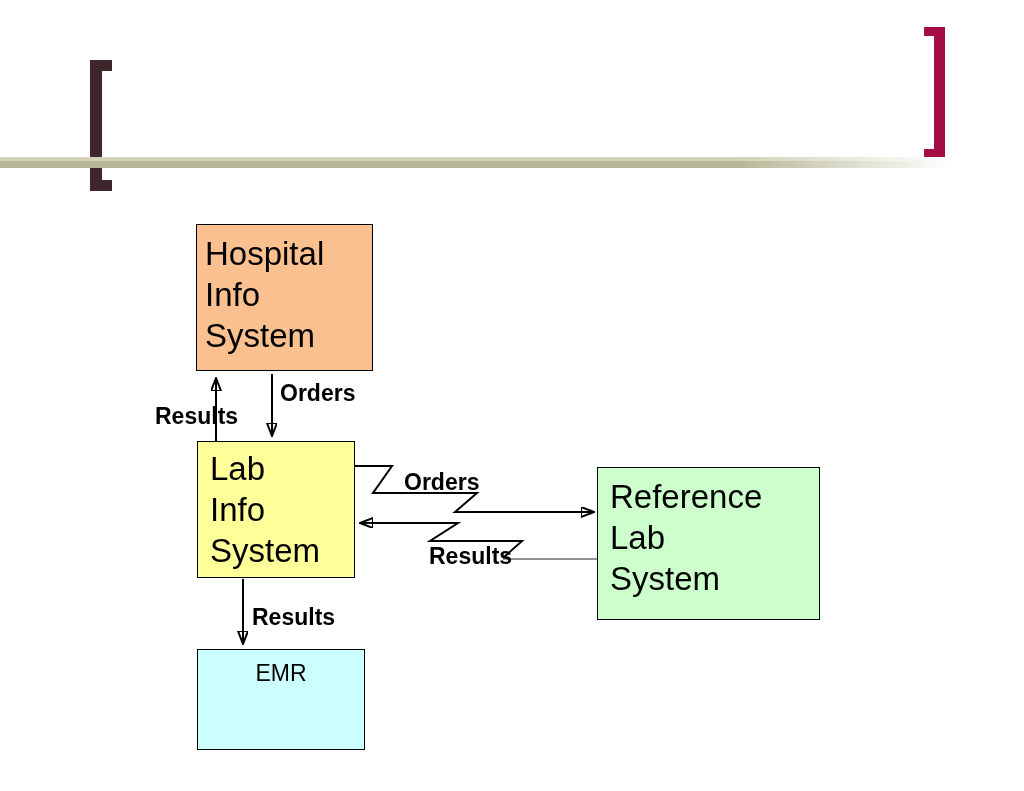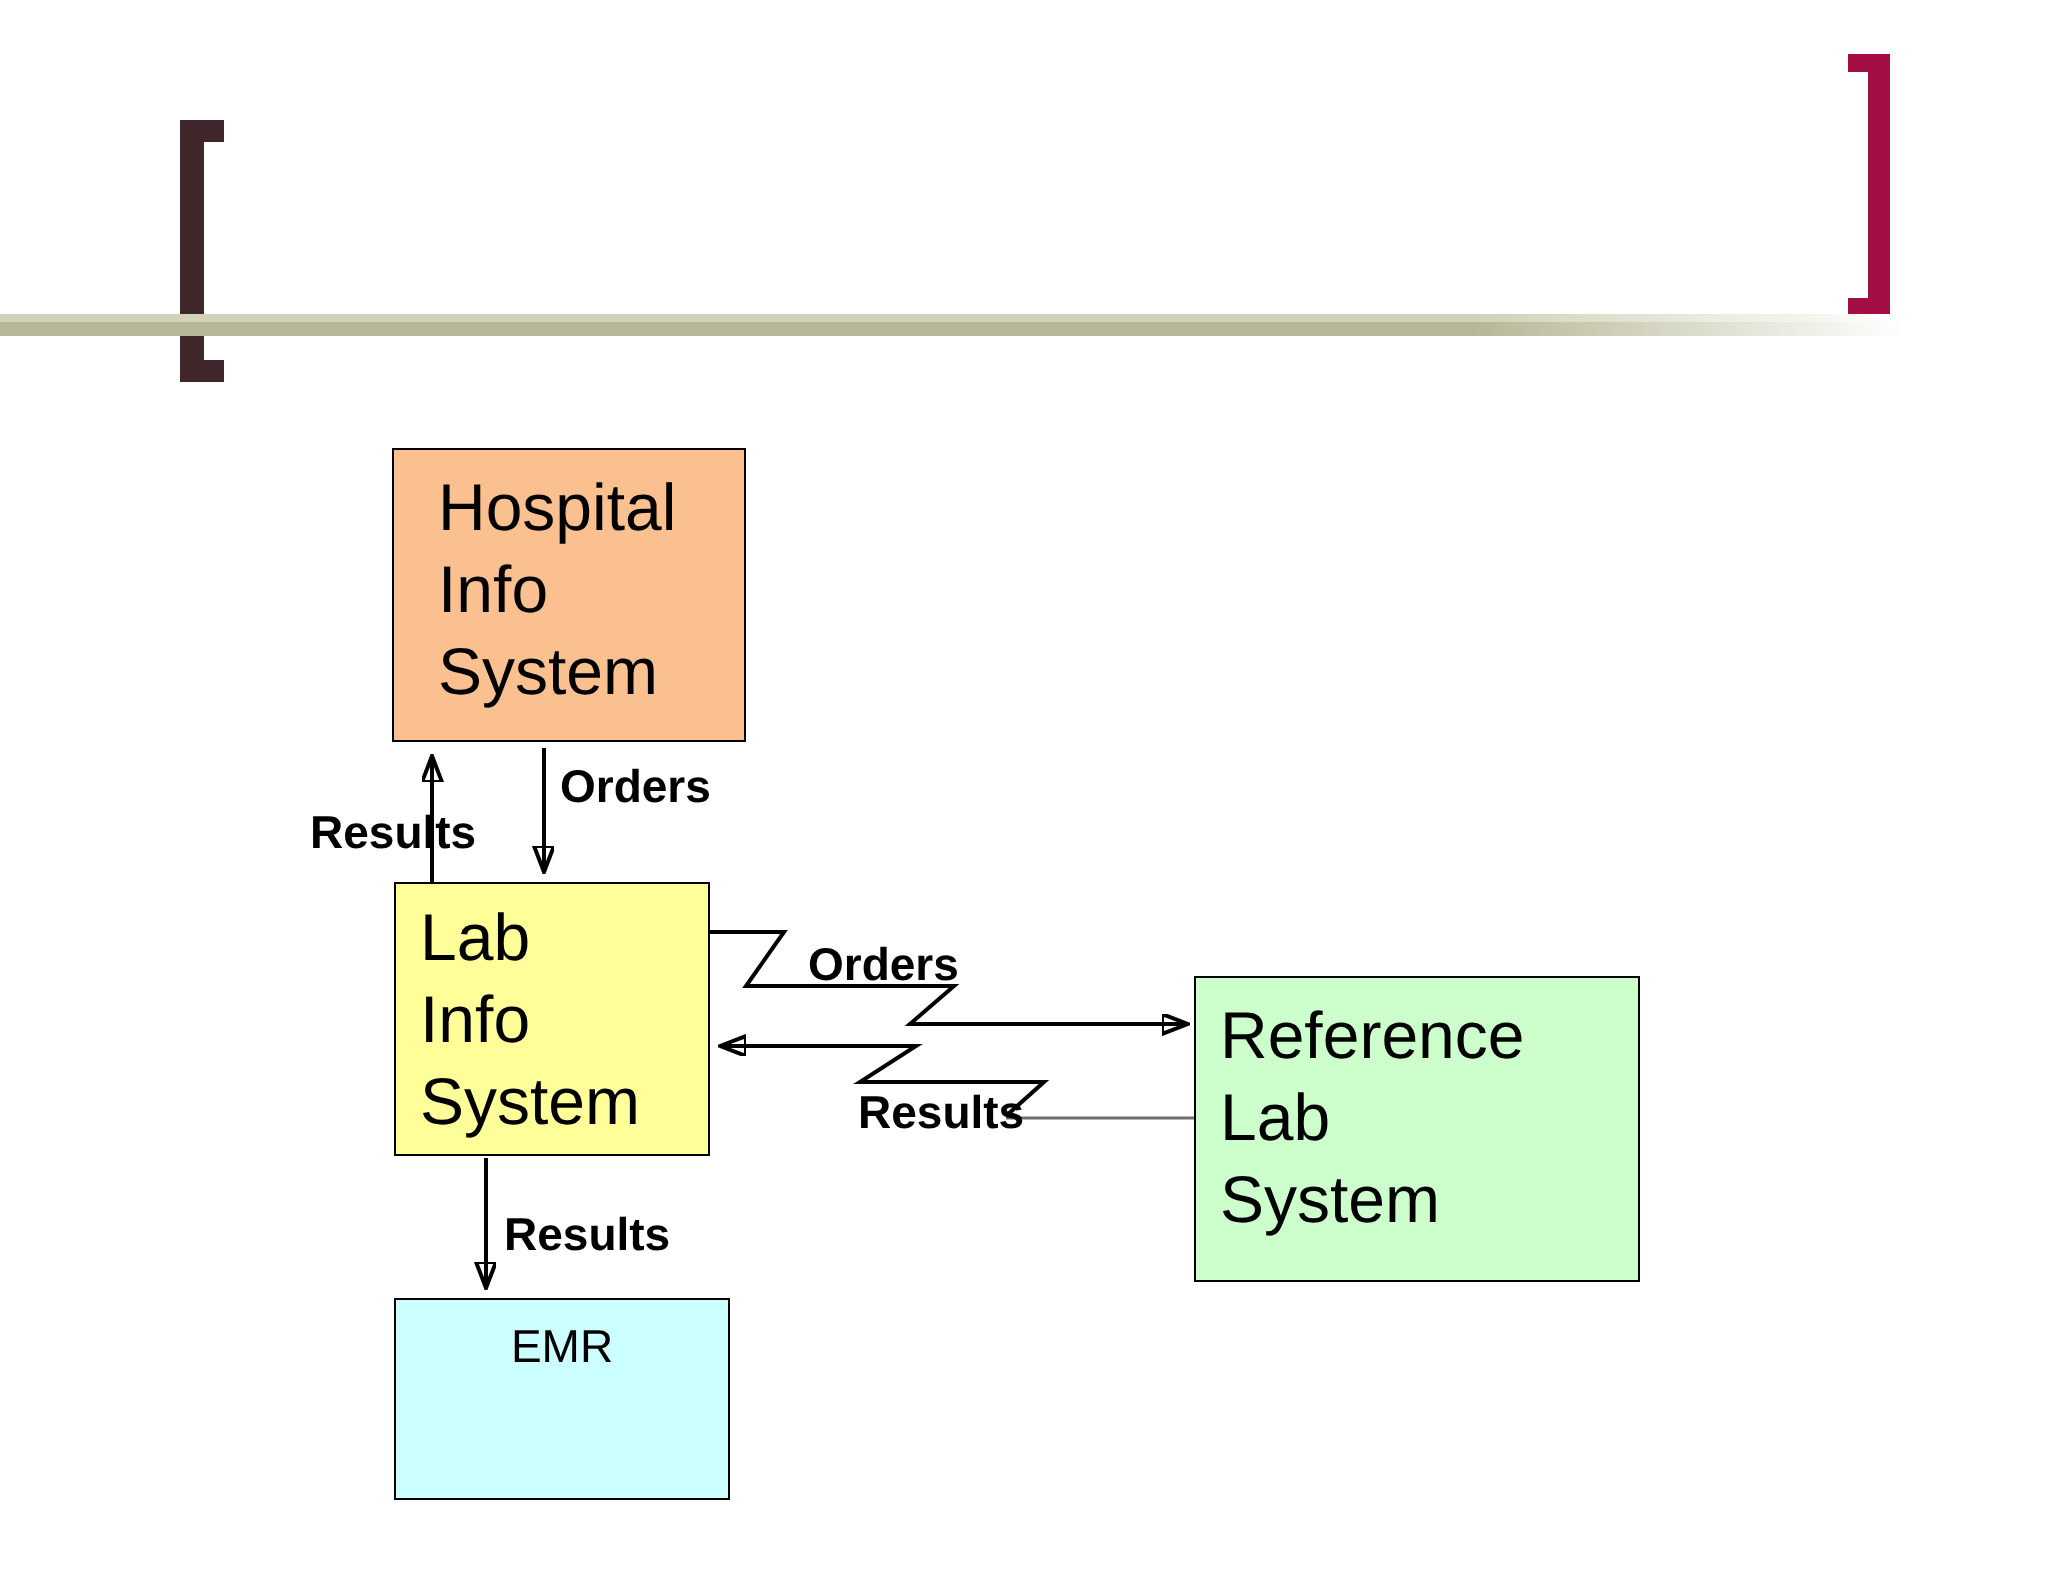--- a/index.html
+++ b/index.html
@@ -25,23 +25,23 @@
   .bracket-left .arm-top{left:0;top:0;width:22px;height:11px;background:var(--left-bracket);}
   .bracket-left .arm-bottom{left:0;bottom:0;width:22px;height:11px;background:var(--left-bracket);}
   .bracket-right .bar{right:0;top:0;width:11px;height:131px;background:var(--right-bracket);}
   .bracket-right .arm-top{right:0;top:0;width:21px;height:9px;background:var(--right-bracket);}
   .bracket-right .arm-bottom{right:0;bottom:0;width:21px;height:9px;background:var(--right-bracket);}
   
   .dbox{
     position:absolute;border:1px solid var(--box-border);
     color:#000;font-size:33px;line-height:41px;box-sizing:border-box;
   }
-  .dbox-hospital{left:196px;top:224px;width:177px;height:147px;background:var(--hospital-fill);padding:8px 0 0 22px;}
+  .dbox-hospital{left:196px;top:224px;width:177px;height:147px;background:var(--hospital-fill);padding:8px 0 0 8px;}
   .dbox-lab{left:197px;top:441px;width:158px;height:137px;background:var(--lab-fill);padding:6px 0 0 12px;}
-  .dbox-reference{left:597px;top:467px;width:223px;height:153px;background:var(--reference-fill);padding:8px 0 0 12px;margin-top:21px;}
+  .dbox-reference{left:597px;top:467px;width:223px;height:153px;background:var(--reference-fill);padding:8px 0 0 12px;}
   .dbox-emr{left:197px;top:649px;width:168px;height:101px;background:var(--emr-fill);padding:2px 0 0 0;text-align:center;font-size:23px;line-height:42px;}
   .dbox div{white-space:nowrap;}
   
   .clabel{
     position:absolute;font-weight:700;font-size:23px;line-height:22px;
     color:var(--label-color);white-space:nowrap;
   }
   .lbl-orders-top{left:280px;top:382px;}
   .lbl-results-top{left:155px;top:405px;}
   .lbl-orders-mid{left:404px;top:471px;}

